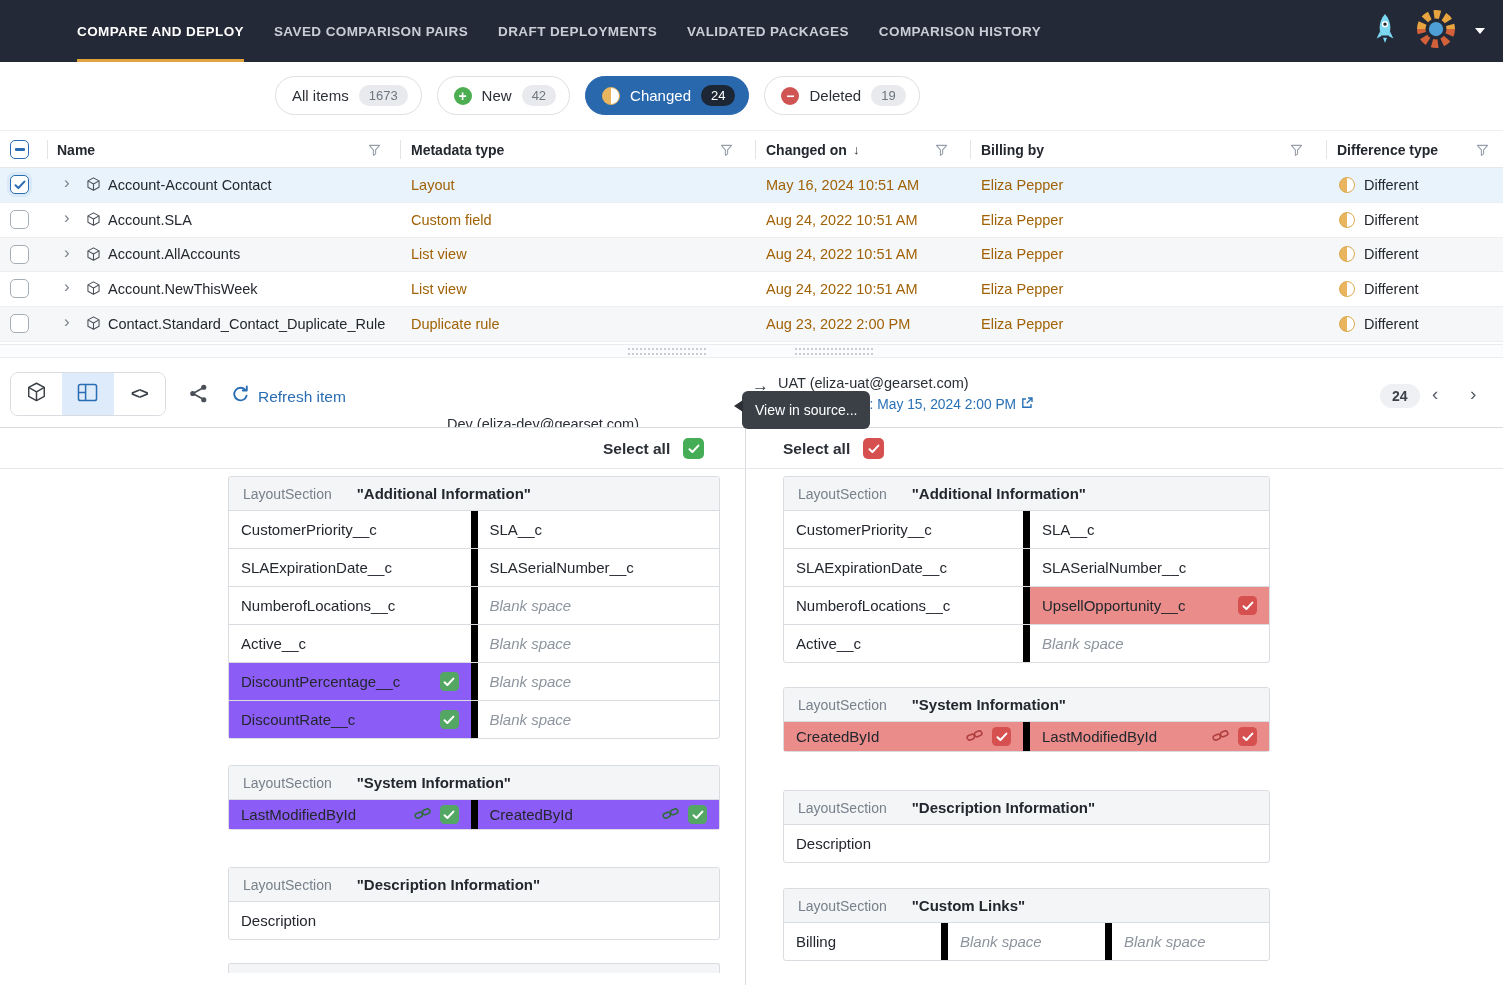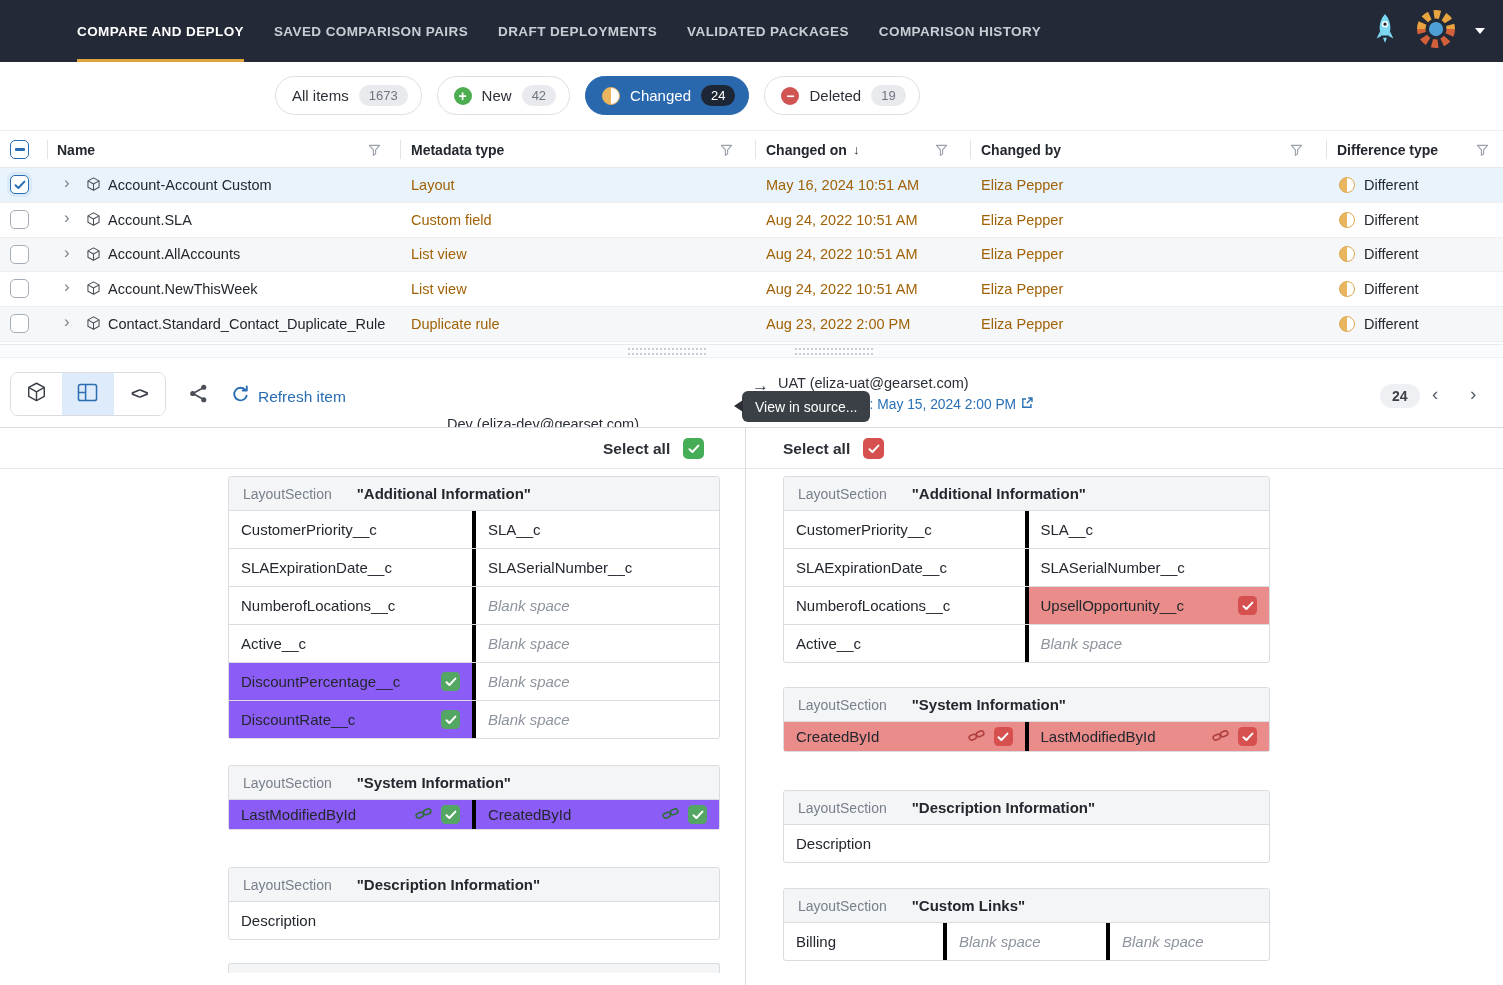--- a/index.html
+++ b/index.html
@@ -61,21 +61,21 @@
   .viewbtn { flex:1; display:flex; align-items:center; justify-content:center; cursor:pointer; background:#fff; }
   .viewbtn.active { background:#ddebfa; }
   .codeglyph { font-size:16px; font-weight:700; letter-spacing:-1px; color:#3c4148; }
   .sharebtn { position:absolute; left:188px; top:25px; cursor:pointer; }
   .refresh { position:absolute; left:231px; top:27px; display:flex; align-items:center; gap:8px; cursor:pointer; color:#2a6db3; font-size:15.5px; }
   .envblock { position:absolute; top:17px; }
   .env-name { font-size:14.5px; color:#2b2f36; }
   .env-link { margin-top:6px; font-size:13.8px; color:#2970b5; display:flex; align-items:center; gap:5px; cursor:pointer; white-space:nowrap; }
   #src-block { left:447px;margin-top:41px; } #tgt-block { left:786px; }
   .flow-arrow { position:absolute; left:752px; top:18px; color:#3c4148; font-size:17px; }
-  .tooltip { position:absolute; left:742px; top:33px; height:31px; background:#3b4046; color:#fff; font-size:14px; border-radius:6px; display:flex; align-items:center; padding:0 13px; z-index:6; white-space:nowrap; }
+  .tooltip { position:absolute; left:742px; top:33px; height:38px; background:#3b4046; color:#fff; font-size:14px; border-radius:6px; display:flex; align-items:center; padding:0 13px; z-index:6; white-space:nowrap; }
   .tooltip:before { content:""; position:absolute; left:-8px; top:9px; border-right:9px solid #2c3035; border-top:6.5px solid transparent; border-bottom:6.5px solid transparent; }
   .counter { position:absolute; left:1380px; top:26px; background:#eef0f3; color:#3c4148; font-size:14px; font-weight:700; border-radius:12px; padding:4px 12px; }
   .pgchev { position:absolute; top:25px; color:#545b66; font-size:19px; cursor:pointer; }
   #pg-prev { left:1432px; } #pg-next { left:1470px; }
 
   
   .diffarea { position:absolute; top:427px; left:0; right:0; bottom:0; background:#fff; border-top:1px solid #d8dbe0; }
   .vdivider { position:absolute; left:745px; top:0; bottom:0; width:1px; background:#d8dbe0; }
   .sa-line { position:absolute; top:40px; left:0; right:0; height:1px; background:#e5e7ea; }
   .selectall { position:absolute; top:10px; display:flex; align-items:center; gap:13px; font-size:15.5px; font-weight:600; color:#2b2f36; }
@@ -88,21 +88,21 @@
   .dtable.rt { width:487px; }
   #lt-0 { left:228px; top:48px; } #lt-1 { left:228px; top:337px; } #lt-2 { left:228px; top:439px; }
   #rt-0 { left:783px; top:48px; } #rt-1 { left:783px; top:259px; } #rt-2 { left:783px; top:362px; } #rt-3 { left:783px; top:460px; }
   .dtable-sliver { position:absolute; left:228px; top:535px; width:492px; height:10px; background:#f4f5f7; border:1px solid #d9dce1; border-radius:3px 3px 0 0; border-bottom:none; }
   .dhead { height:33px; background:#f4f5f7; display:flex; align-items:center; gap:25px; padding:0 14px; border-radius:3px 3px 0 0; }
   .dsection { font-size:14px; color:#77808b; }
   .dtitle { font-size:15px; font-weight:700; color:#23272e; }
   .drow { display:flex; border-top:1px solid #d9dce1; height:38px; }
   #lt-1 .drow, #rt-1 .drow { height:30px; }
   .dcell { flex:1; display:flex; align-items:center; justify-content:space-between; gap:6px; padding:0 12px; font-size:15px; color:#23272e; overflow:hidden; white-space:nowrap; }
-  .dcell + .dcell { border-left:4px solid #000000; }
+  .dcell + .dcell { border-left:7px solid #000000; }
   .dcell.blank .dtext { font-style:italic; color:#8d949e; }
   .dcell.hl-green { background:#8b5cf6; }
   .dcell.hl-red { background:#ea8c8a; }
   .dicons { display:flex; align-items:center; gap:9px; }
   .dcheck { width:19px; height:19px; border-radius:4.5px; display:flex; align-items:center; justify-content:center; cursor:pointer; flex:none; }
   .dcheck.green { background:#53a763; }
   .dcheck.red { background:#d5504e; }
 </style>
 </head>
 <body>
@@ -179,21 +179,21 @@
             <path d="M1.5 1.5h11L8.2 6.4v4.2l-2.4 1.6V6.4L1.5 1.5z" stroke="#99a0aa" stroke-width="1.2" stroke-linejoin="round"></path>
           </svg></span>
         <div class="hlabel" style="left: 766px;">
           <span>Changed on</span>
           <span style="font-size: 13px;">↓</span>
         </div>
         <span class="hfunnel" style="left: 935px;"><svg width="13" height="13" viewBox="0 0 14 14" fill="none">
             <path d="M1.5 1.5h11L8.2 6.4v4.2l-2.4 1.6V6.4L1.5 1.5z" stroke="#99a0aa" stroke-width="1.2" stroke-linejoin="round"></path>
           </svg></span>
         <div class="hlabel" style="left: 981px;">
-          <span>Changed by</span>
+          <span>Billing by</span>
         </div>
         <span class="hfunnel" style="left: 1290px;"><svg width="13" height="13" viewBox="0 0 14 14" fill="none">
             <path d="M1.5 1.5h11L8.2 6.4v4.2l-2.4 1.6V6.4L1.5 1.5z" stroke="#99a0aa" stroke-width="1.2" stroke-linejoin="round"></path>
           </svg></span>
         <div class="hlabel" style="left: 1337px;">
           <span>Difference type</span>
         </div>
         <span class="hfunnel" style="left: 1476px;"><svg width="13" height="13" viewBox="0 0 14 14" fill="none">
             <path d="M1.5 1.5h11L8.2 6.4v4.2l-2.4 1.6V6.4L1.5 1.5z" stroke="#99a0aa" stroke-width="1.2" stroke-linejoin="round"></path>
           </svg></span>
@@ -203,21 +203,21 @@
           <div class="cb c-check checked ring">
             <svg width="12" height="10" viewBox="0 0 12 10" fill="none">
               <path d="M1.5 5.2L4.4 8l6-6.4" stroke="#2a6db3" stroke-width="2" stroke-linecap="round" stroke-linejoin="round"></path>
             </svg>
           </div>
           <span class="c-chev" style="transform: rotate(0deg);">›</span>
           <span class="c-cube"><svg width="15" height="15" viewBox="0 0 16 17" fill="none" stroke="#4a4f57" stroke-width="1.2" stroke-linejoin="round">
               <path d="M8 1l6.3 3.4v7.2L8 15 1.7 11.6V4.4L8 1z"></path>
               <path d="M1.7 4.4L8 8l6.3-3.6M8 8v7"></path>
             </svg></span>
-          <span class="c-name">Account-Account Custom</span>
+          <span class="c-name">Account-Account Contact</span>
           <span class="c-type">Layout</span>
           <span class="c-on">May 16, 2024 10:51 AM</span>
           <span class="c-by">Eliza Pepper</span>
           <span class="c-diff">
             <span class="diff-dot"></span>
             <span>Different</span>
           </span>
         </div>
         <div class="trow">
           <div class="cb c-check"></div>

